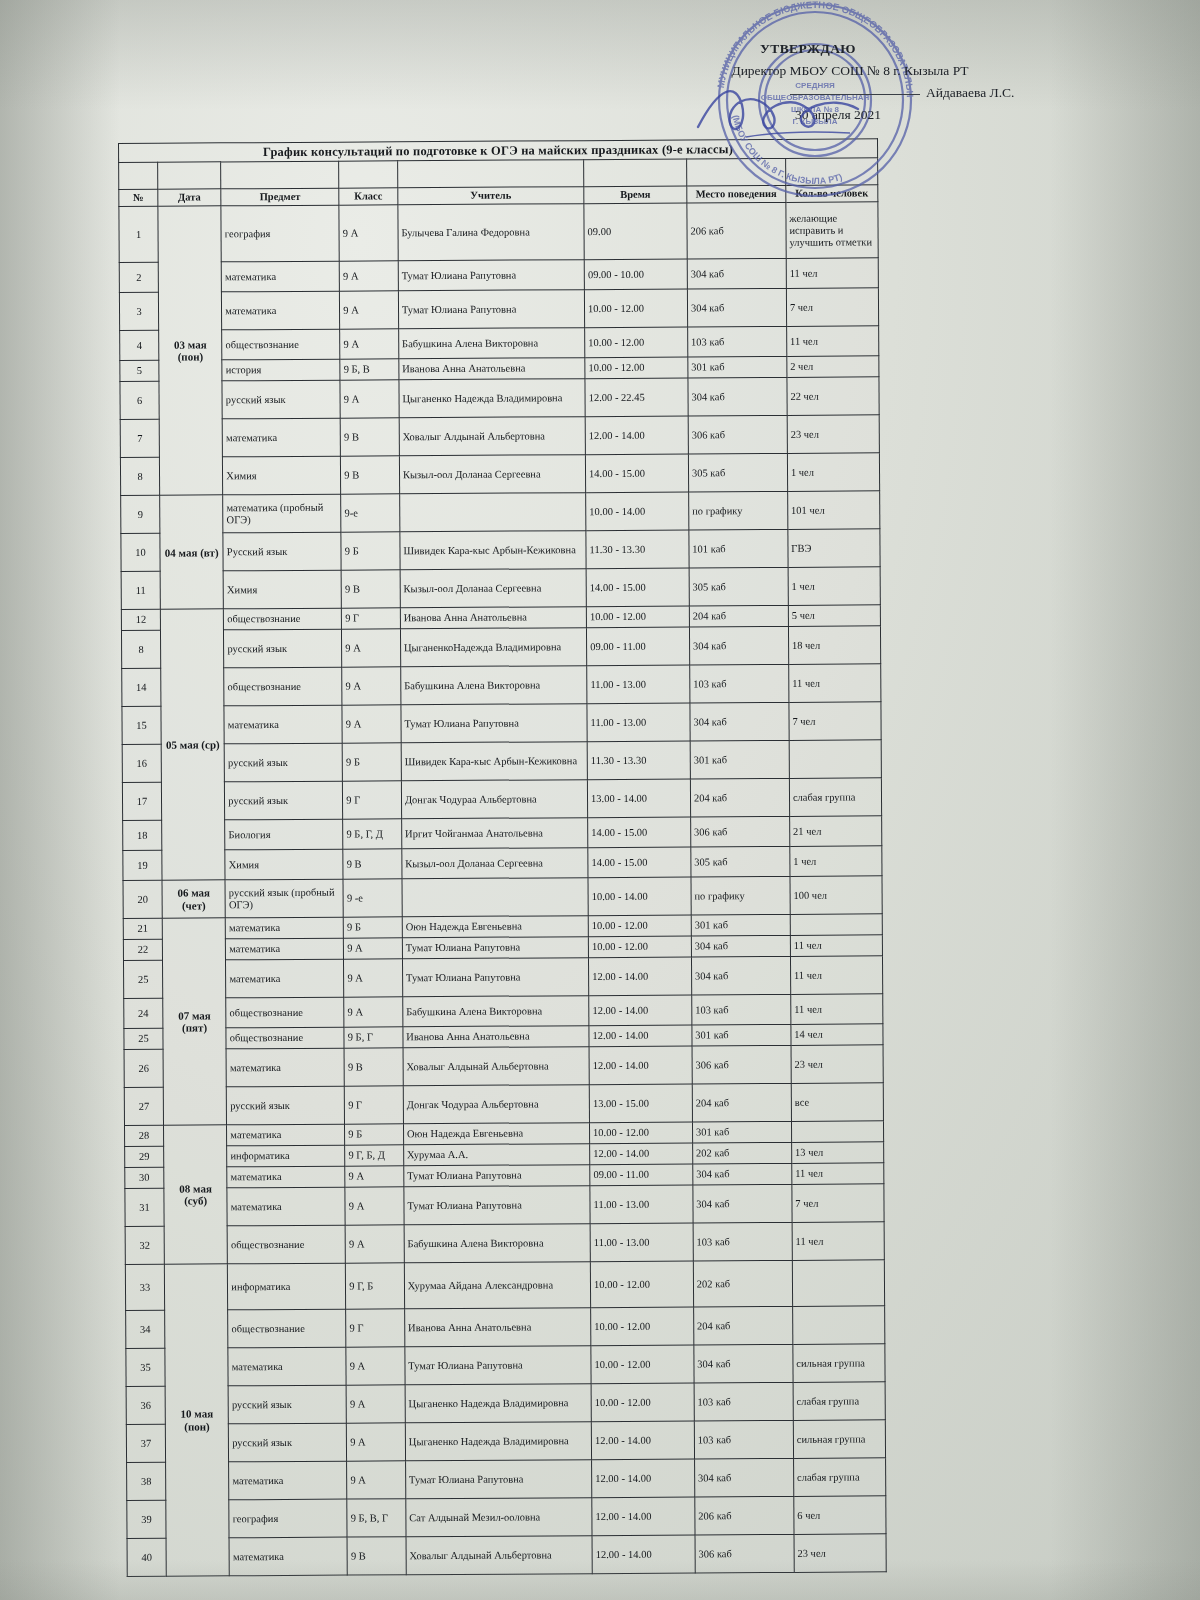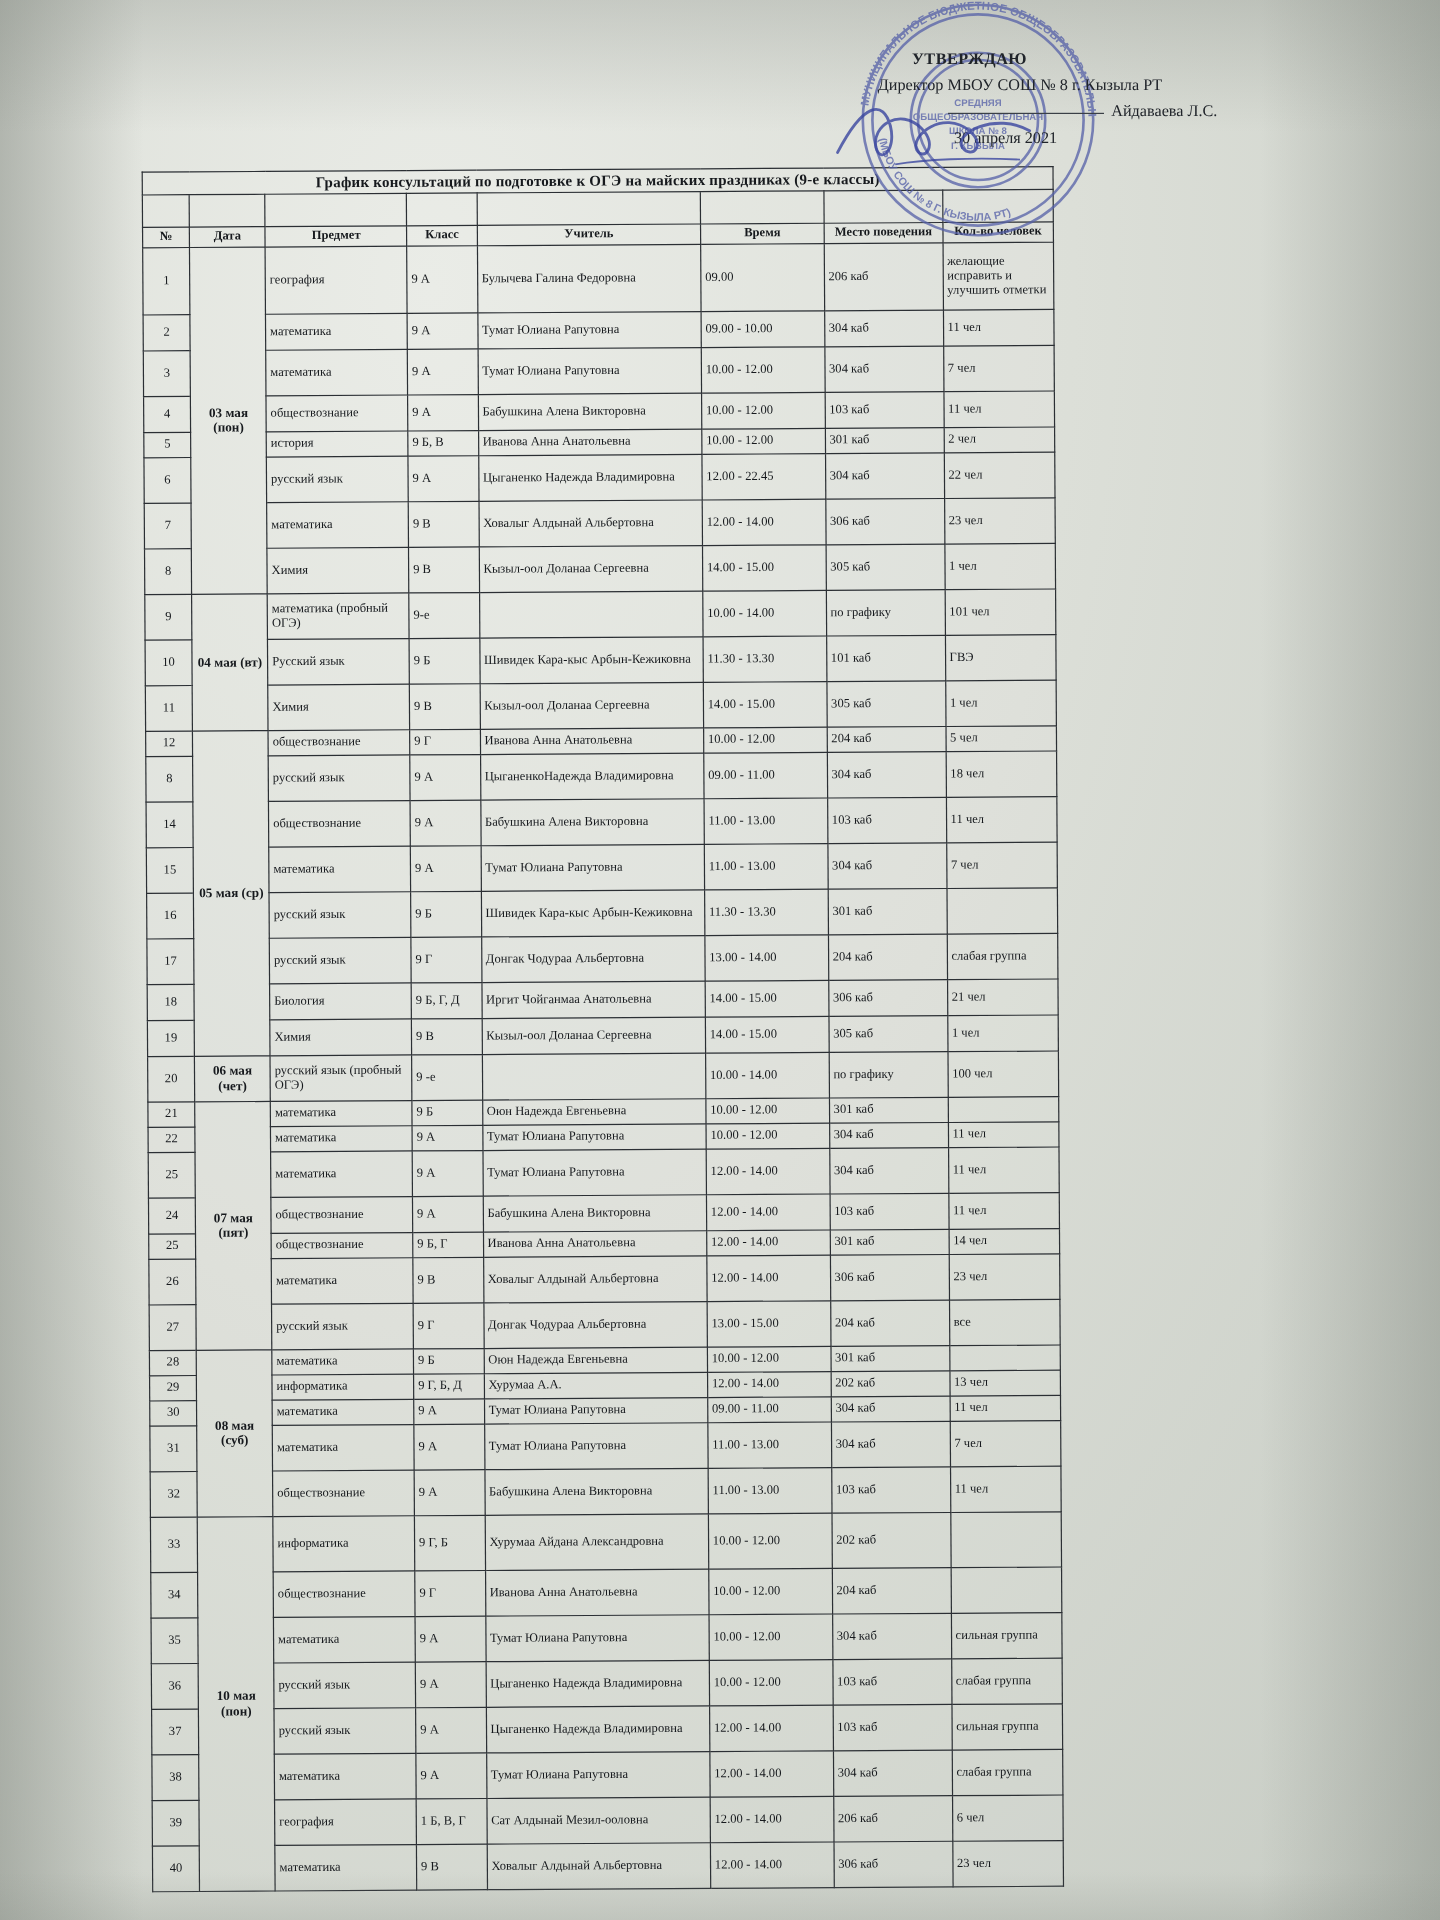--- a/index.html
+++ b/index.html
@@ -573,21 +573,21 @@
         <td class="c-subj">математика</td>
         <td class="c-class">9 А</td>
         <td class="c-teacher">Тумат Юлиана Рапутовна</td>
         <td class="c-time">12.00 - 14.00</td>
         <td class="c-place">304 каб</td>
         <td class="c-count">слабая группа</td>
       </tr>
       <tr class="rowh-3">
         <td class="c-num">39</td>
         <td class="c-subj">география</td>
-        <td class="c-class">1 Б, В, Г</td>
+        <td class="c-class">9 Б, В, Г</td>
         <td class="c-teacher">Сат Алдынай Мезил-ооловна</td>
         <td class="c-time">12.00 - 14.00</td>
         <td class="c-place">206 каб</td>
         <td class="c-count">6 чел</td>
       </tr>
       <tr class="rowh-3">
         <td class="c-num">40</td>
         <td class="c-subj">математика</td>
         <td class="c-class">9 В</td>
         <td class="c-teacher">Ховалыг Алдынай Альбертовна</td>

